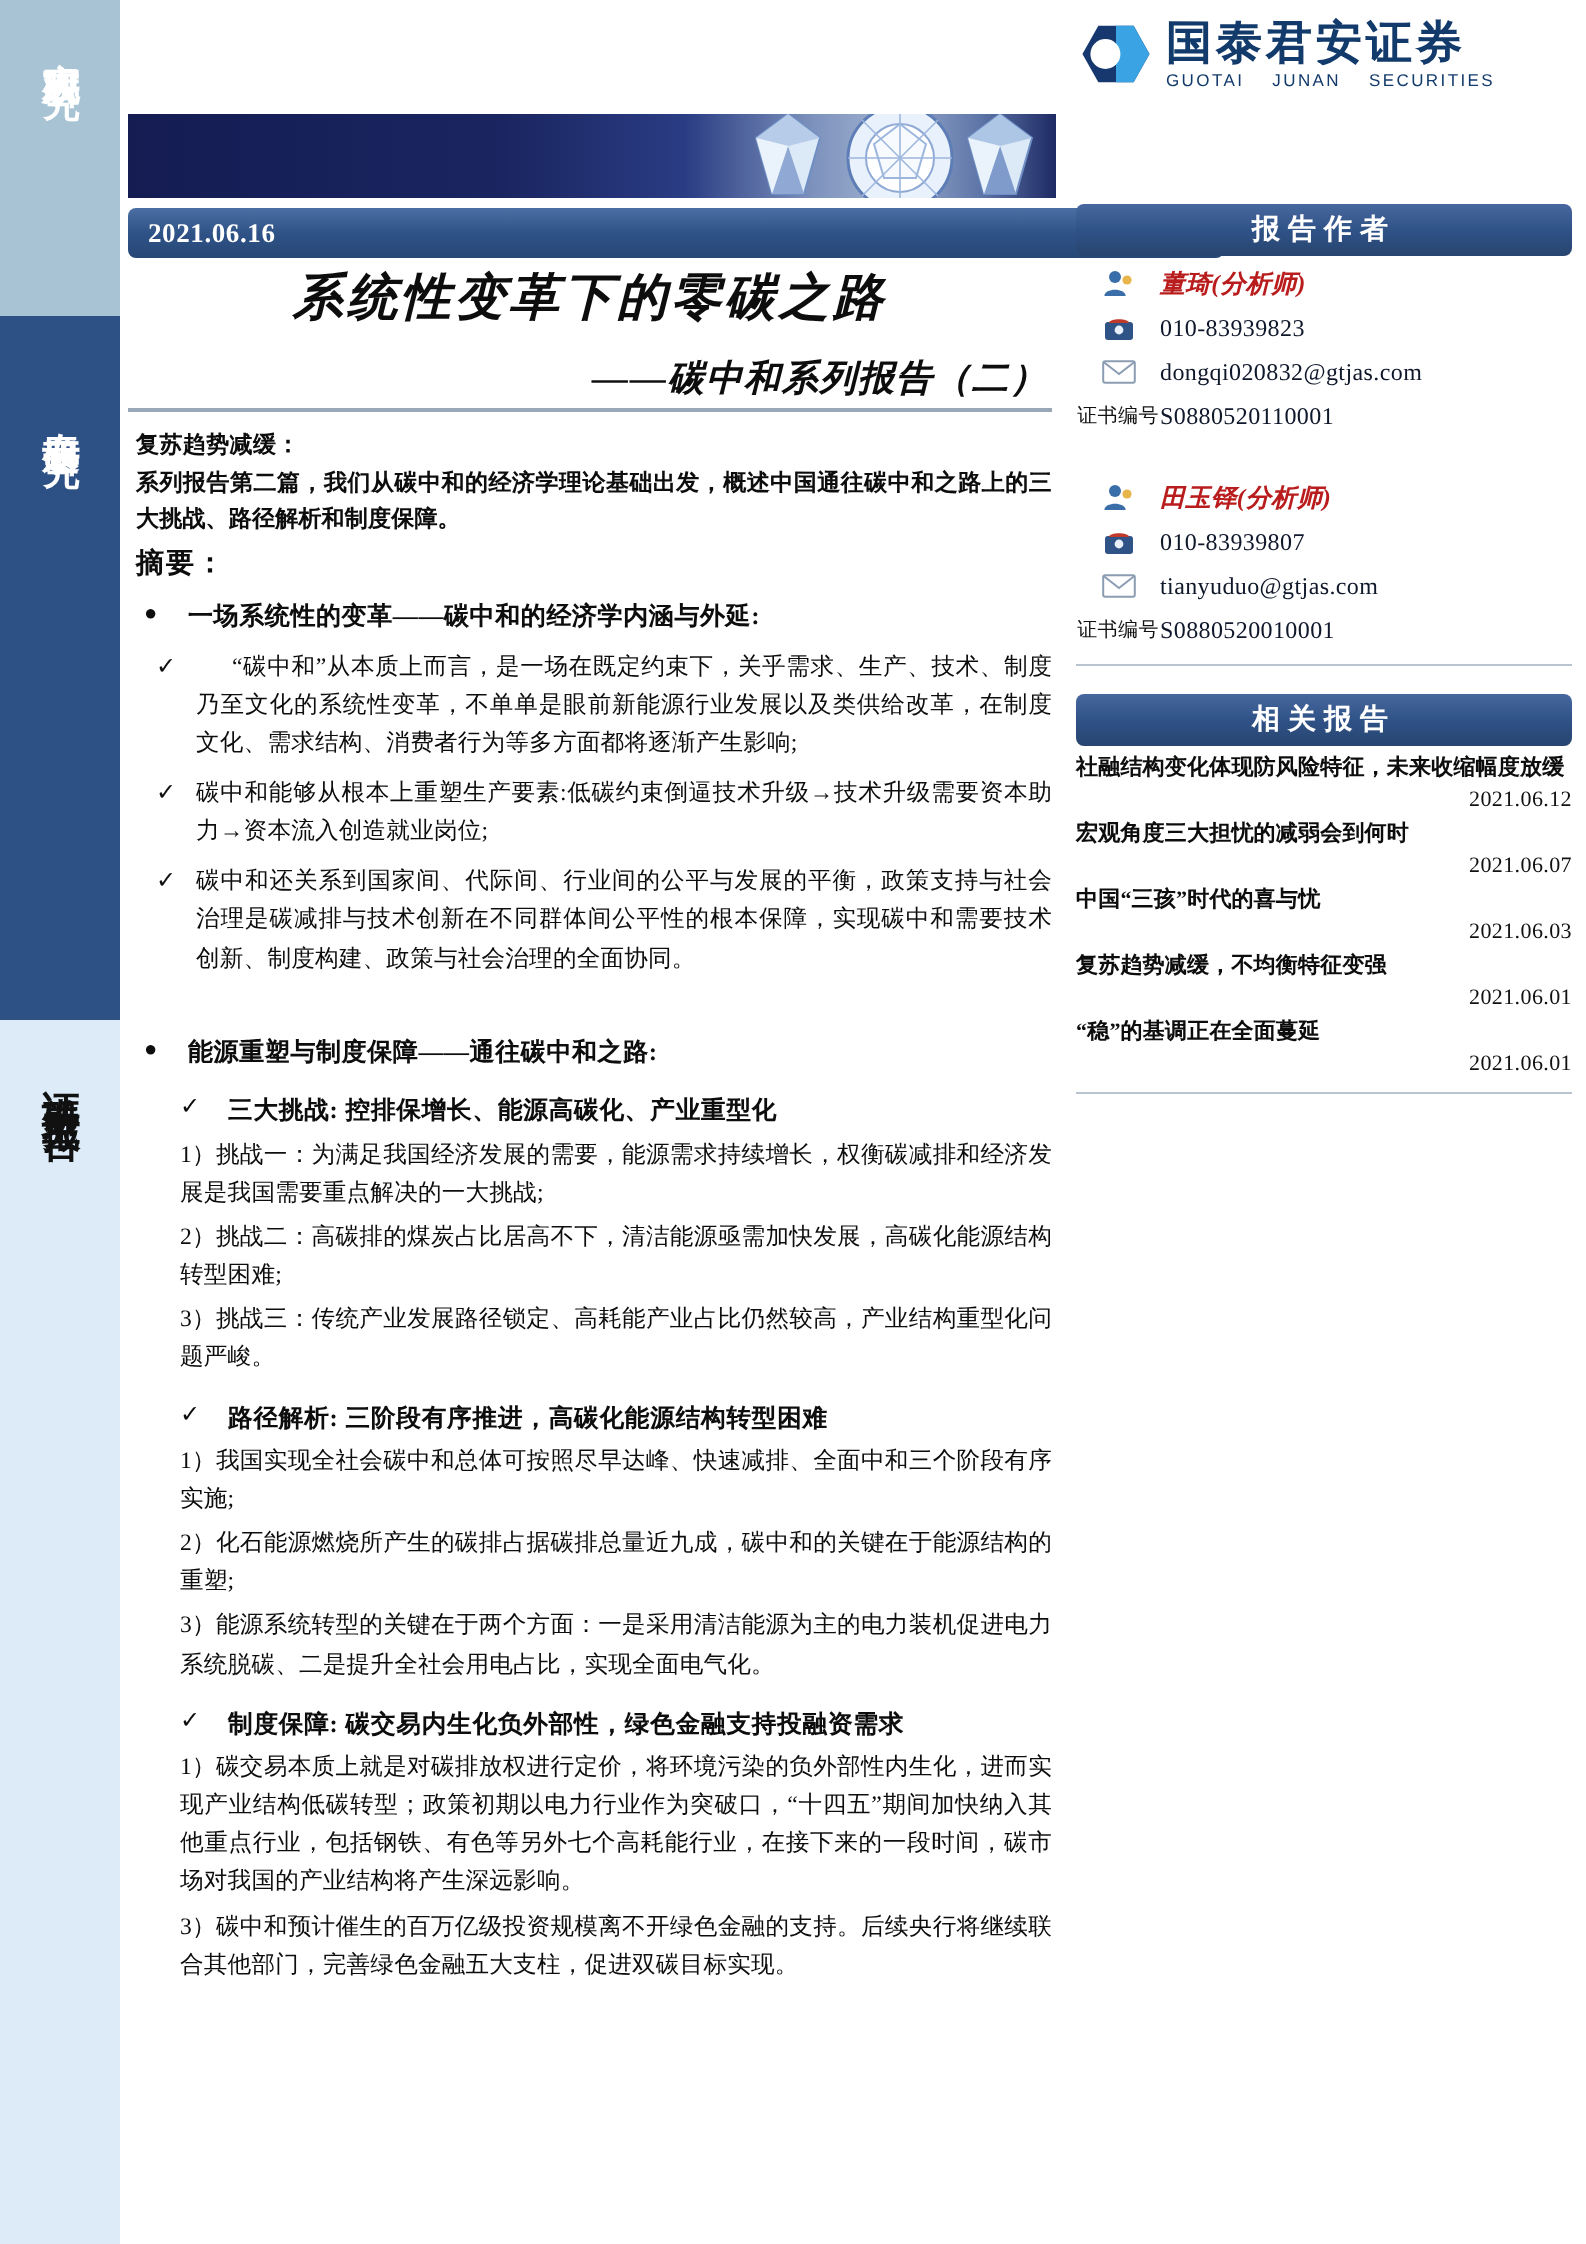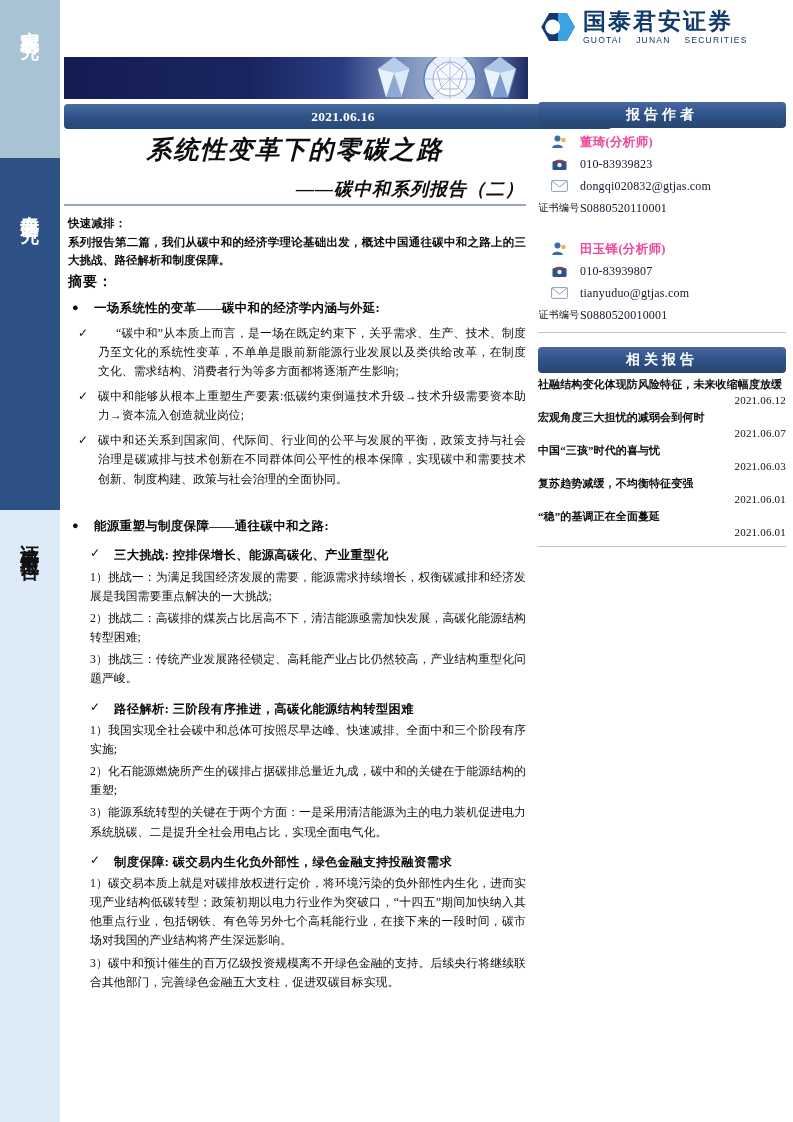--- a/index.html
+++ b/index.html
@@ -74,21 +74,21 @@
   .gem { position: absolute; }
   .gem svg { display: block; }
 
   
   #date-bar {
     position: absolute;
     left: 64px; top: 104px;
     width: 548px; height: 25px;
     background: linear-gradient(180deg, #4b6ea4 0%, #2f5287 50%, #274876 100%);
     border-radius: 4px;
-    display: flex; align-items: center; justify-content: center;
+    display: flex; align-items: center;
   }
   #date-bar .dt {
     color: #ffffff; font-weight: bold; font-size: 13.5px;
     font-family: "Liberation Serif", "DejaVu Serif", serif;
     margin-left: 10px; letter-spacing: 0.3px;
   }
 
   
   #title-block { position: absolute; left: 64px; top: 133px; width: 462px; }
   #main-title {
@@ -187,21 +187,21 @@
     letter-spacing: 4px;
     font-family: "Liberation Serif", "DejaVu Serif", serif;
   }
   .author-block { margin-top: 3px; }
   .a-row { display: flex; align-items: center; height: 22px; }
   .a-ico { flex: none; width: 42px; display: flex; justify-content: center; }
   .a-lbl {
     flex: none; width: 42px; font-size: 10px; color: #111;
     text-align: center; letter-spacing: 0.2px;
   }
-  .a-name { font-weight: bold; font-size: 12.5px; color: #ec4899; letter-spacing: 0.3px; }
+  .a-name { font-weight: bold; font-size: 12.5px; color: #b91c1c; letter-spacing: 0.3px; font-style: italic; }
   .a-val  { font-size: 12px; color: #0f172a; letter-spacing: 0.2px; }
   .auth-gap { height: 16px; }
   .panel-rule { height: 1px; background: #b9c4d0; margin-top: 6px; }
 
   #related { margin-top: 14px; }
   .rel-item { margin-top: 4px; }
   .rel-name {
     font-size: 11px; line-height: 1.45; color: #0d0d0d;
     font-weight: bold; letter-spacing: 0.1px;
   }
@@ -281,21 +281,21 @@
   </div>
 
   <div id="title-block">
     <div id="main-title">系统性变革下的零碳之路</div>
     <div id="sub-title">——碳中和系列报告（二）</div>
   </div>
   <div id="title-rule"></div>
 
   <div id="body-col">
 
-    <div class="lead-label">快速减排：</div>
+    <div class="lead-label">复苏趋势减缓：</div>
     <div class="lead-text">系列报告第二篇，我们从碳中和的经济学理论基础出发，概述中国通往碳中和之路上的三大挑战、路径解析和制度保障。</div>
     <div class="abs-label">摘要：</div>
 
     <div class="bullet-row">
       <span class="bullet-dot">●</span>
       <span class="bullet-head">一场系统性的变革——碳中和的经济学内涵与外延:</span>
     </div>
 
     <div class="chk-row">
       <span class="chk-mark">✓</span>

